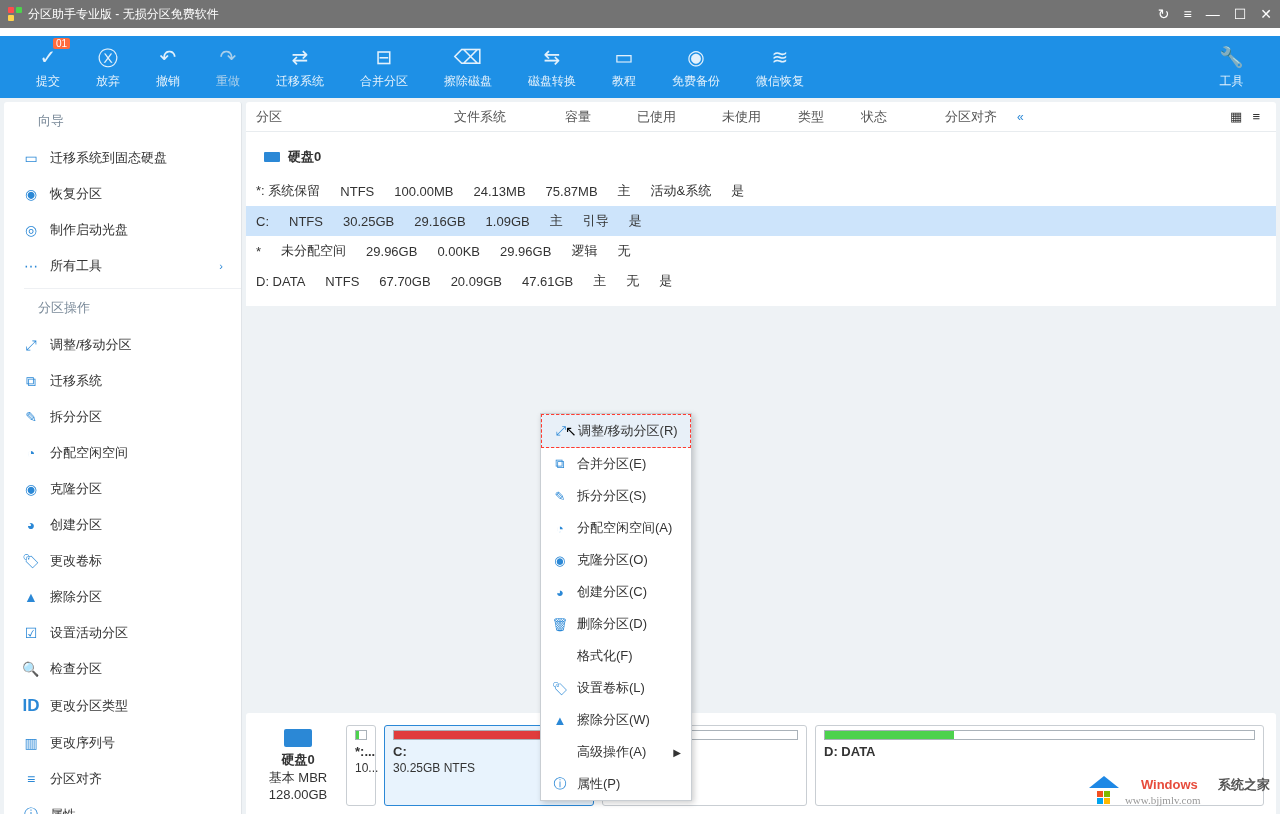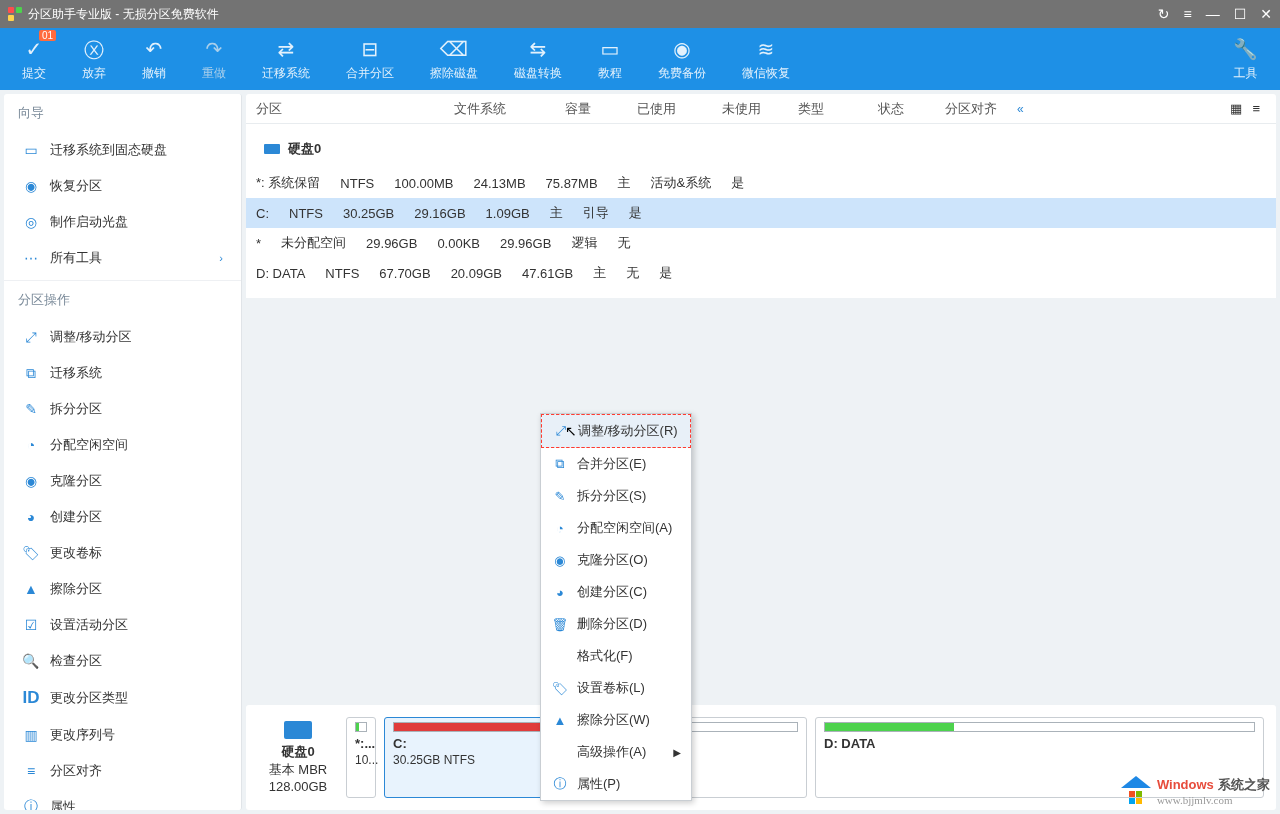--- a/index.html
+++ b/index.html
@@ -5,43 +5,43 @@
 *{margin:0;padding:0;box-sizing:border-box;font-family:"Microsoft YaHei","微软雅黑",sans-serif;font-size:13px;color:#333;}
 body{background:#fff;width:1280px;height:814px;overflow:hidden;position:relative;}
 .titlebar{height:28px;background:#737373;display:flex;align-items:center;padding:0 8px;color:#fff;}
 .titlebar .logo{width:14px;height:14px;margin-right:6px;display:inline-block;position:relative;}
 .titlebar .logo::before{content:"";position:absolute;width:6px;height:6px;background:#ff4d4d;left:0;top:0;border-radius:1px;}
 .titlebar .logo::after{content:"";position:absolute;width:6px;height:6px;background:#4dd24d;right:0;top:0;border-radius:1px;}
 .titlebar .logo span{position:absolute;width:6px;height:6px;background:#ffd24d;left:0;bottom:0;border-radius:1px;}
 .titlebar .title{color:#fff;font-size:12px;}
 .titlebar .winctl{margin-left:auto;display:flex;gap:14px;}
 .titlebar .winctl span{color:#fff;cursor:default;font-size:14px;}
-.toolbar{height:62px;background:#1e90e6;display:flex;padding:0 4px;}
+.toolbar{height:62px;background:#1e90e6;display:flex;padding:0 18px;margin-top:8px;}
 .tbtn{display:flex;flex-direction:column;align-items:center;justify-content:center;padding:0 18px;color:#e3f1fc;position:relative;}
 .tbtn .ic{font-size:20px;height:26px;color:#e3f1fc;}
 .tbtn .lb{font-size:12px;color:#e3f1fc;margin-top:2px;}
 .tbtn.dis .ic,.tbtn.dis .lb{color:#a9cfeb;}
 .tbtn .badge{position:absolute;top:2px;right:8px;background:#ff6b3d;color:#fff;font-size:10px;padding:0 3px;border-radius:2px;}
 .layout{display:flex;height:calc(814px - 90px);background:#eef2f5;}
 .sidebar{width:238px;background:#fff;border-right:1px solid #e0e4e8;margin:4px 2px 4px 4px;border-radius:3px;overflow:auto;}
-.sbh{padding:10px 14px;color:#7a8a99;font-size:13px;}
+.sbh{padding:10px 14px;color:#7a8a99;font-size:13px;margin-left:20px;}
 .sbi{display:flex;align-items:center;padding:9px 18px;color:#333;}
 .sbi .ii{width:18px;text-align:center;margin-right:10px;color:#2b88d6;font-size:14px;}
 .sbi .ar{margin-left:auto;color:#2b88d6;font-size:11px;}
 .sbh.sep{border-top:1px solid #eef0f3;margin-top:4px;}
 .main{flex:1;display:flex;flex-direction:column;margin:4px 4px 4px 2px;}
 .colhdr{height:30px;display:flex;align-items:center;background:#fff;border-radius:3px 3px 0 0;border-bottom:1px solid #e8ecef;position:relative;}
 .colhdr div{padding:0 10px;color:#555;font-size:13px;}
 .colhdr .c1{width:140px;}
 .colhdr .c2{width:130px;text-align:right;}
 .colhdr .c3{width:85px;text-align:right;}
 .colhdr .c4{width:85px;text-align:right;}
 .colhdr .c5{width:85px;text-align:right;}
 .colhdr .c6{width:80px;text-align:center;}
-.colhdr .c7{width:80px;text-align:center;}
+.colhdr .c7{width:80px;text-align:left;}
 .colhdr .c8{width:80px;text-align:center;}
 .colhdr .ctl{position:absolute;right:6px;display:flex;gap:10px;color:#2b88d6;}
 .colhdr .chev{color:#2b88d6;font-size:12px;margin-left:6px;}
 .tablearea{background:#fff;flex:0 0 auto;padding:6px 0 10px 0;}
 .diskh{display:flex;align-items:center;padding:10px 18px;font-weight:bold;}
 .diskh .di{width:16px;height:10px;background:#2b88d6;margin-right:8px;border-radius:1px;}
 .trow{display:flex;align-items:center;padding:6px 0;}
 .trow div{padding:0 10px;font-size:13px;}
 .trow.sel{background:#cde4fb;}
 .gap{flex:1;background:#eef2f5;}
@@ -63,21 +63,21 @@
 .cmi.dis{color:#aaa;}
 .watermark{position:absolute;right:10px;bottom:8px;display:flex;align-items:center;gap:6px;}
 .watermark .house{width:30px;height:26px;position:relative;}
 .watermark .roof{width:0;height:0;border-left:15px solid transparent;border-right:15px solid transparent;border-bottom:12px solid #1e88e5;position:absolute;top:-2px;}
 .watermark .wq{display:grid;grid-template-columns:6px 6px;grid-template-rows:6px 6px;gap:1px;position:absolute;bottom:0;left:8px;}
 .watermark .wq span:nth-child(1){background:#f25022;}
 .watermark .wq span:nth-child(2){background:#7fba00;}
 .watermark .wq span:nth-child(3){background:#00a4ef;}
 .watermark .wq span:nth-child(4){background:#ffb900;}
 .watermark .wt .l1{color:#e74c3c;font-size:15px;font-weight:bold;}
-.watermark .wt .l1 span{color:#555;}
+.watermark .wt .l1 span{color:#555;margin-left:16px;}
 .watermark .wt .l2{color:#999;font-size:11px;font-family:Liberation Serif, serif;}
 .cursor{position:absolute;left:565px;top:423px;z-index:20;font-size:14px;color:#000;}
 </style>
 </head>
 <body>
 
 <div class="titlebar">
   <span class="logo">
       <span></span>
     </span>

